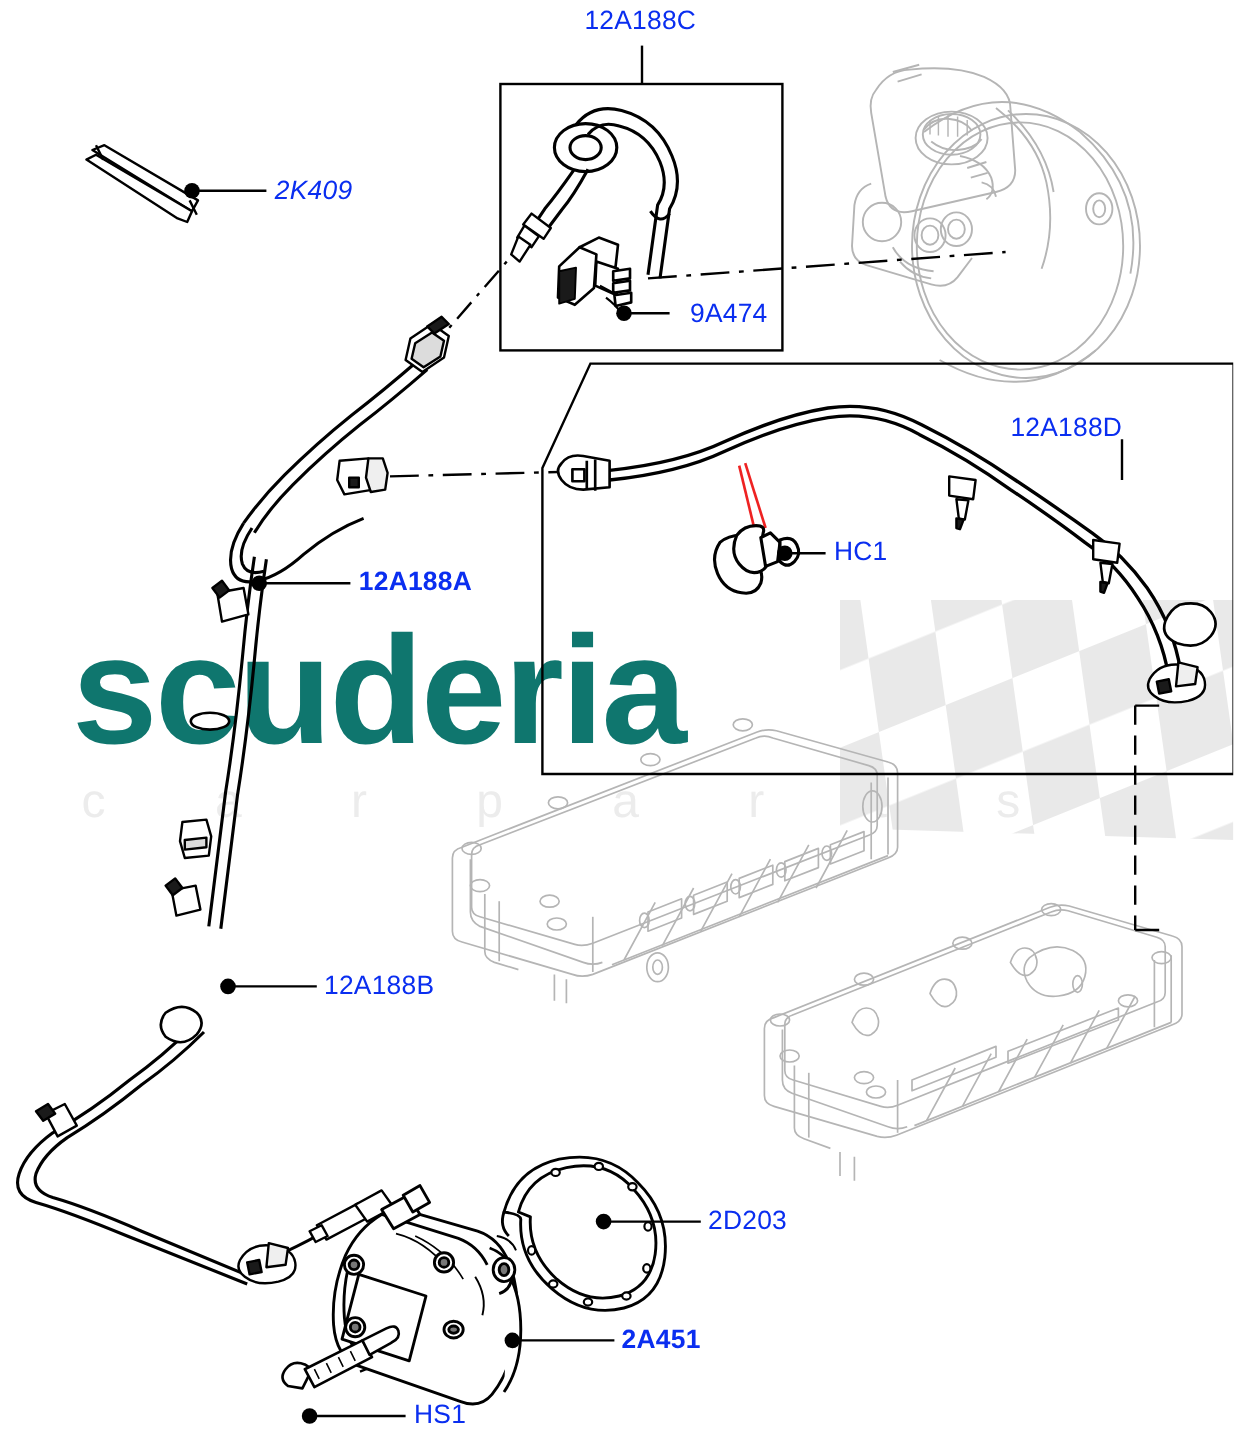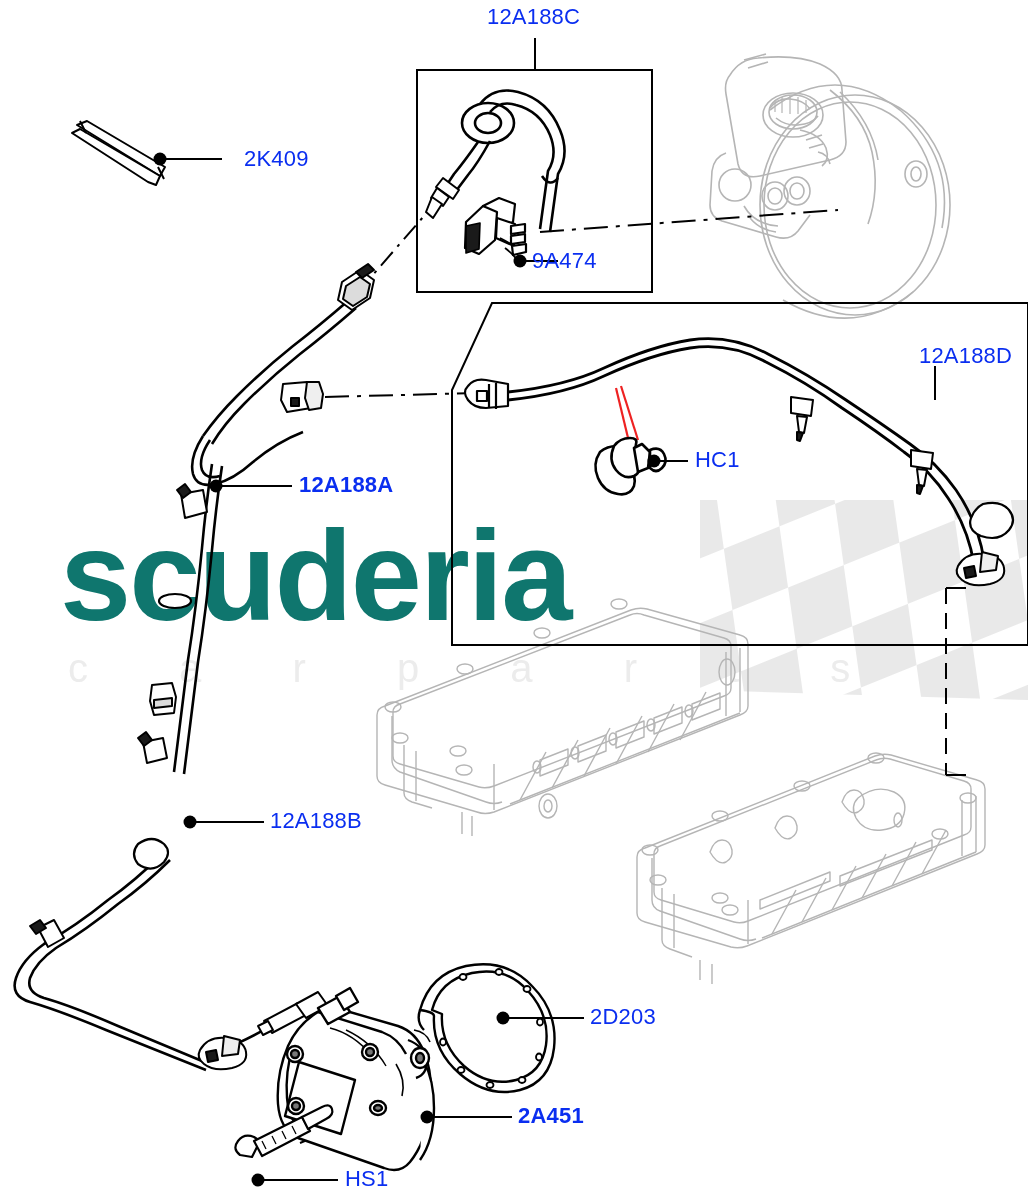--- a/index.html
+++ b/index.html
@@ -450,23 +450,23 @@
 
       <line x1="427" y1="1117" x2="512" y2="1117"></line>
       <circle cx="427" cy="1117" r="6.5" fill="#000" stroke="none"></circle>
 
       <line x1="258" y1="1180" x2="338" y2="1180"></line>
       <circle cx="258" cy="1180" r="6.5" fill="#000" stroke="none"></circle>
     </g>
   </svg>
 
   <div class="part-label" style="left:487px; top:6px;">12A188C</div>
-  <div class="part-label" style="left:244px; top:148px;">2K409</div>
-  <div class="part-label" style="left:532px; top:250px;">9A474</div>
-  <div class="part-label" style="left:919px; top:345px;">12A188D</div>
+  <div class="part-label" style="left:229px; top:148px;font-style:italic;">2K409</div>
+  <div class="part-label" style="left:575px; top:250px;">9A474</div>
+  <div class="part-label" style="left:842px; top:345px;">12A188D</div>
   <div class="part-label" style="left:695px; top:449px;">HC1</div>
   <div class="part-label" style="left:299px; top:474px;font-weight:bold;">12A188A</div>
   <div class="part-label" style="left:270px; top:810px;">12A188B</div>
   <div class="part-label" style="left:590px; top:1006px;">2D203</div>
   <div class="part-label" style="left:518px; top:1105px;font-weight:bold;">2A451</div>
   <div class="part-label" style="left:345px; top:1168px;">HS1</div>
 
 </div>
 
 </body></html>

